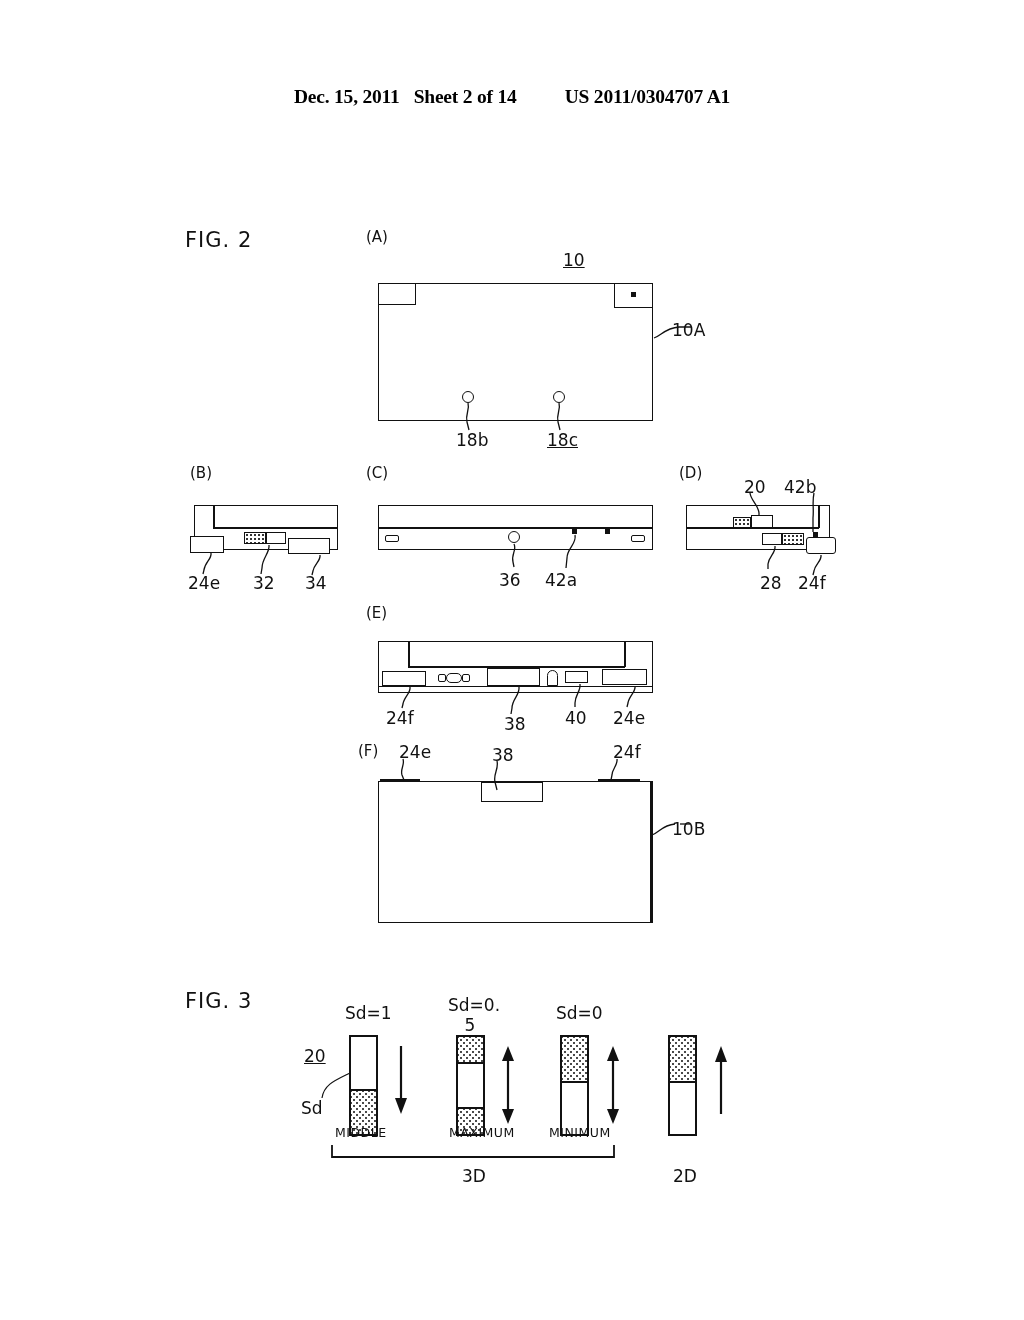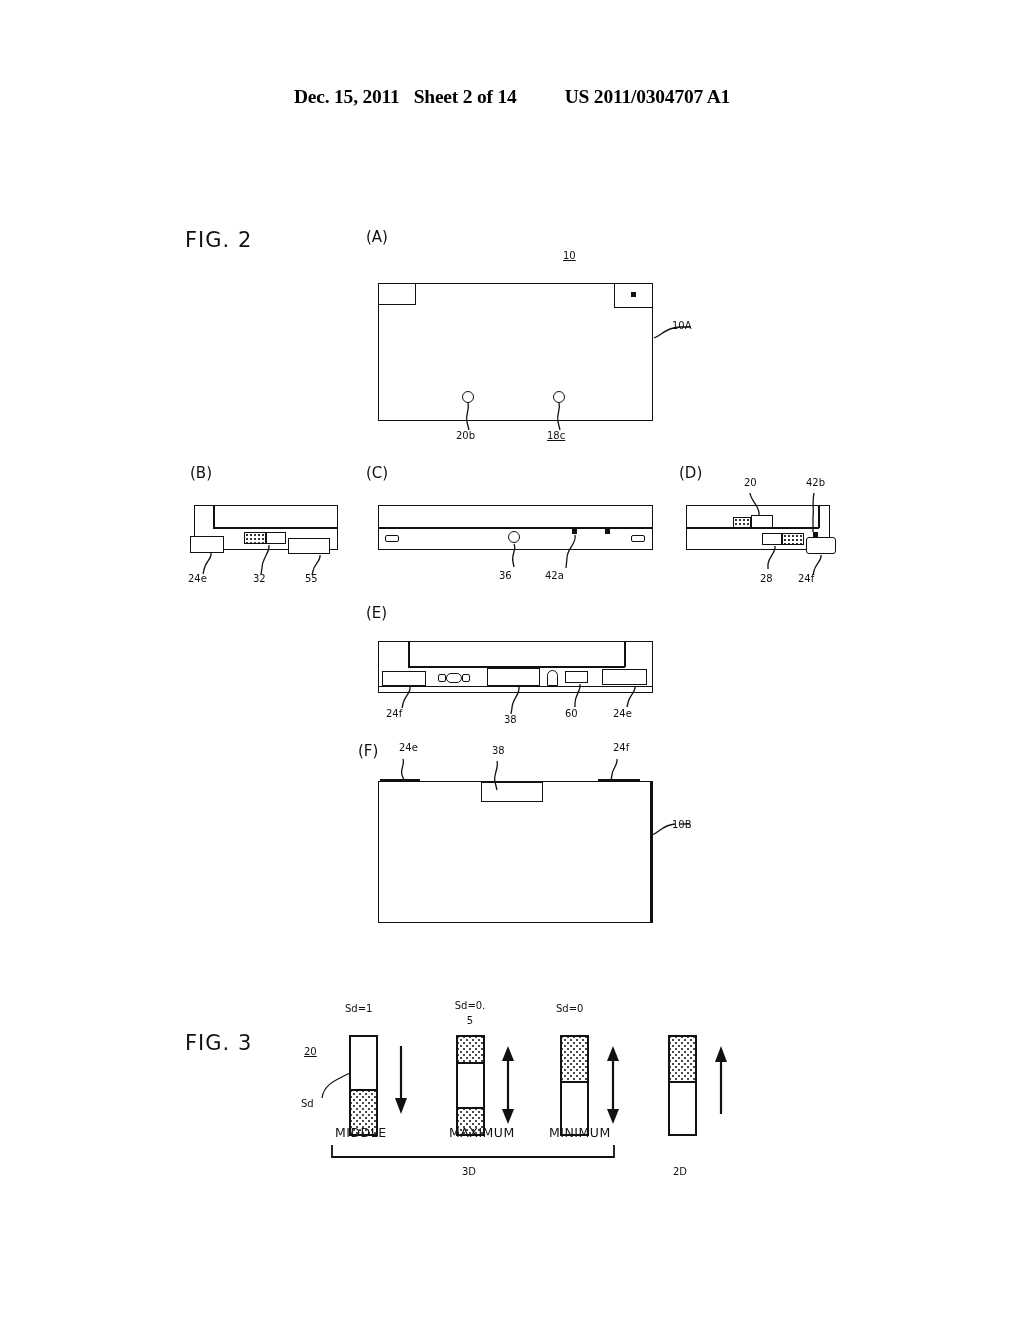--- a/index.html
+++ b/index.html
@@ -50,21 +50,21 @@
   .panel-label {
     position: absolute;
     font-family: "DejaVu Sans", sans-serif;
     font-size: 15px;
     color: #111;
     white-space: nowrap;
   }
   .ref-num {
     position: absolute;
     font-family: "DejaVu Sans", sans-serif;
-    font-size: 10px;
+    font-size: 17px;
     color: #111;
     white-space: nowrap;
   }
   .ref-num.underline { text-decoration: underline; }
 
   .small-cap {
     position: absolute;
     font-family: "DejaVu Sans", sans-serif;
     font-size: 12.5px;
     letter-spacing: 0.5px;
@@ -178,21 +178,21 @@
     <path d="M1 20 C 8 18, 12 10, 26 9 L 38 9" stroke="#111" stroke-width="1.3" fill="none"></path>
   </svg>
 </div>
 <div class="ref-num" style="left:672px; top:320px;">10A</div>
 
 <div class="lead" style="left:463px; top:402px;">
   <svg width="20" height="30" viewBox="0 0 20 30">
     <path d="M5 1 C 7 8, 2 12, 4 20 L 6 28" stroke="#111" stroke-width="1.3" fill="none"></path>
   </svg>
 </div>
-<div class="ref-num" style="left:456px; top:430px;">20b</div>
+<div class="ref-num" style="left:456px; top:430px;">18b</div>
 
 <div class="lead" style="left:554px; top:402px;">
   <svg width="20" height="30" viewBox="0 0 20 30">
     <path d="M5 1 C 7 8, 2 12, 4 20 L 6 28" stroke="#111" stroke-width="1.3" fill="none"></path>
   </svg>
 </div>
 <div class="ref-num" style="left:547px; top:430px;text-decoration:underline;">18c</div>
 
 <div class="panel-label" style="left:190px; top:464px;">(B)</div>
 
@@ -220,21 +220,21 @@
     <path d="M12 1 C 13 9, 5 14, 5 24 L 4 30" stroke="#111" stroke-width="1.3" fill="none"></path>
   </svg>
 </div>
 <div class="ref-num" style="left:253px; top:573px;">32</div>
 
 <div class="lead" style="left:309px; top:554px;">
   <svg width="20" height="22" viewBox="0 0 20 22">
     <path d="M11 1 C 12 7, 5 10, 4 17 L 3 21" stroke="#111" stroke-width="1.3" fill="none"></path>
   </svg>
 </div>
-<div class="ref-num" style="left:305px; top:573px;">55</div>
+<div class="ref-num" style="left:305px; top:573px;">34</div>
 
 <div class="panel-label" style="left:366px; top:464px;">(C)</div>
 
 <div class="box" style="left:378px; top:505px; width:275px; height:45px;"></div>
 <div class="hline" style="left:378px; top:527px; width:275px;"></div>
 
 <div class="box-thin" style="left:385px; top:535px; width:14px; height:7px; border-radius:2px;"></div>
 
 <div class="box-thin" style="left:631px; top:535px; width:14px; height:7px; border-radius:2px;"></div>
 
@@ -273,21 +273,21 @@
 
 <div class="box-thin" style="left:806px; top:537px; width:30px; height:17px; border-radius:3px;"></div>
 
 <div class="ref-num" style="left:744px; top:477px;">20</div>
 <div class="lead" style="left:746px; top:492px;">
   <svg width="22" height="26" viewBox="0 0 22 26">
     <path d="M4 1 C 5 9, 12 12, 13 21 L 13 24" stroke="#111" stroke-width="1.3" fill="none"></path>
   </svg>
 </div>
 
-<div class="ref-num" style="left:806px; top:477px;">42b</div>
+<div class="ref-num" style="left:784px; top:477px;">42b</div>
 <div class="lead" style="left:806px; top:492px;">
   <svg width="20" height="42" viewBox="0 0 20 42">
     <path d="M8 1 C 6 10, 8 16, 7 26 L 7 40" stroke="#111" stroke-width="1.3" fill="none"></path>
   </svg>
 </div>
 
 <div class="lead" style="left:765px; top:545px;">
   <svg width="20" height="26" viewBox="0 0 20 26">
     <path d="M10 1 C 11 8, 4 11, 3 19 L 3 24" stroke="#111" stroke-width="1.3" fill="none"></path>
   </svg>
@@ -337,21 +337,21 @@
     <path d="M11 1 C 12 9, 4 13, 4 22 L 3 28" stroke="#111" stroke-width="1.3" fill="none"></path>
   </svg>
 </div>
 <div class="ref-num" style="left:504px; top:714px;">38</div>
 
 <div class="lead" style="left:572px; top:683px;">
   <svg width="20" height="26" viewBox="0 0 20 26">
     <path d="M8 1 C 9 8, 3 12, 3 20 L 3 24" stroke="#111" stroke-width="1.3" fill="none"></path>
   </svg>
 </div>
-<div class="ref-num" style="left:565px; top:708px;">60</div>
+<div class="ref-num" style="left:565px; top:708px;">40</div>
 
 <div class="lead" style="left:624px; top:685px;">
   <svg width="20" height="24" viewBox="0 0 20 24">
     <path d="M11 1 C 12 7, 5 11, 4 18 L 3 22" stroke="#111" stroke-width="1.3" fill="none"></path>
   </svg>
 </div>
 <div class="ref-num" style="left:613px; top:708px;">24e</div>
 
 <div class="panel-label" style="left:358px; top:742px;">(F)</div>
 
@@ -387,21 +387,21 @@
 </div>
 
 <div class="lead" style="left:650px; top:816px;">
   <svg width="40" height="22" viewBox="0 0 40 22">
     <path d="M2 19 C 9 17, 12 9, 25 8" stroke="#111" stroke-width="1.3" fill="none"></path>
     <path d="M30 8 L 40 8" stroke="#111" stroke-width="1.3" fill="none"></path>
   </svg>
 </div>
 <div class="ref-num" style="left:672px; top:819px;">10B</div>
 
-<div class="fig-label" style="left:185px; top:1031px;">FIG. 3</div>
+<div class="fig-label" style="left:185px; top:989px;">FIG. 3</div>
 
 <div class="ref-num underline" style="left:304px; top:1046px;">20</div>
 <div class="ref-num" style="left:301px; top:1098px;">Sd</div>
 <div class="lead" style="left:318px; top:1060px;">
   <svg width="50" height="40" viewBox="0 0 50 40">
     <path d="M4 38 C 6 24, 18 20, 34 12 L 44 7" stroke="#111" stroke-width="1.2" fill="none" stroke-dasharray="0"></path>
     <path d="M44 7 L 37 7 M44 7 L 41 13" stroke="#111" stroke-width="1.2" fill="none"></path>
   </svg>
 </div>
 

